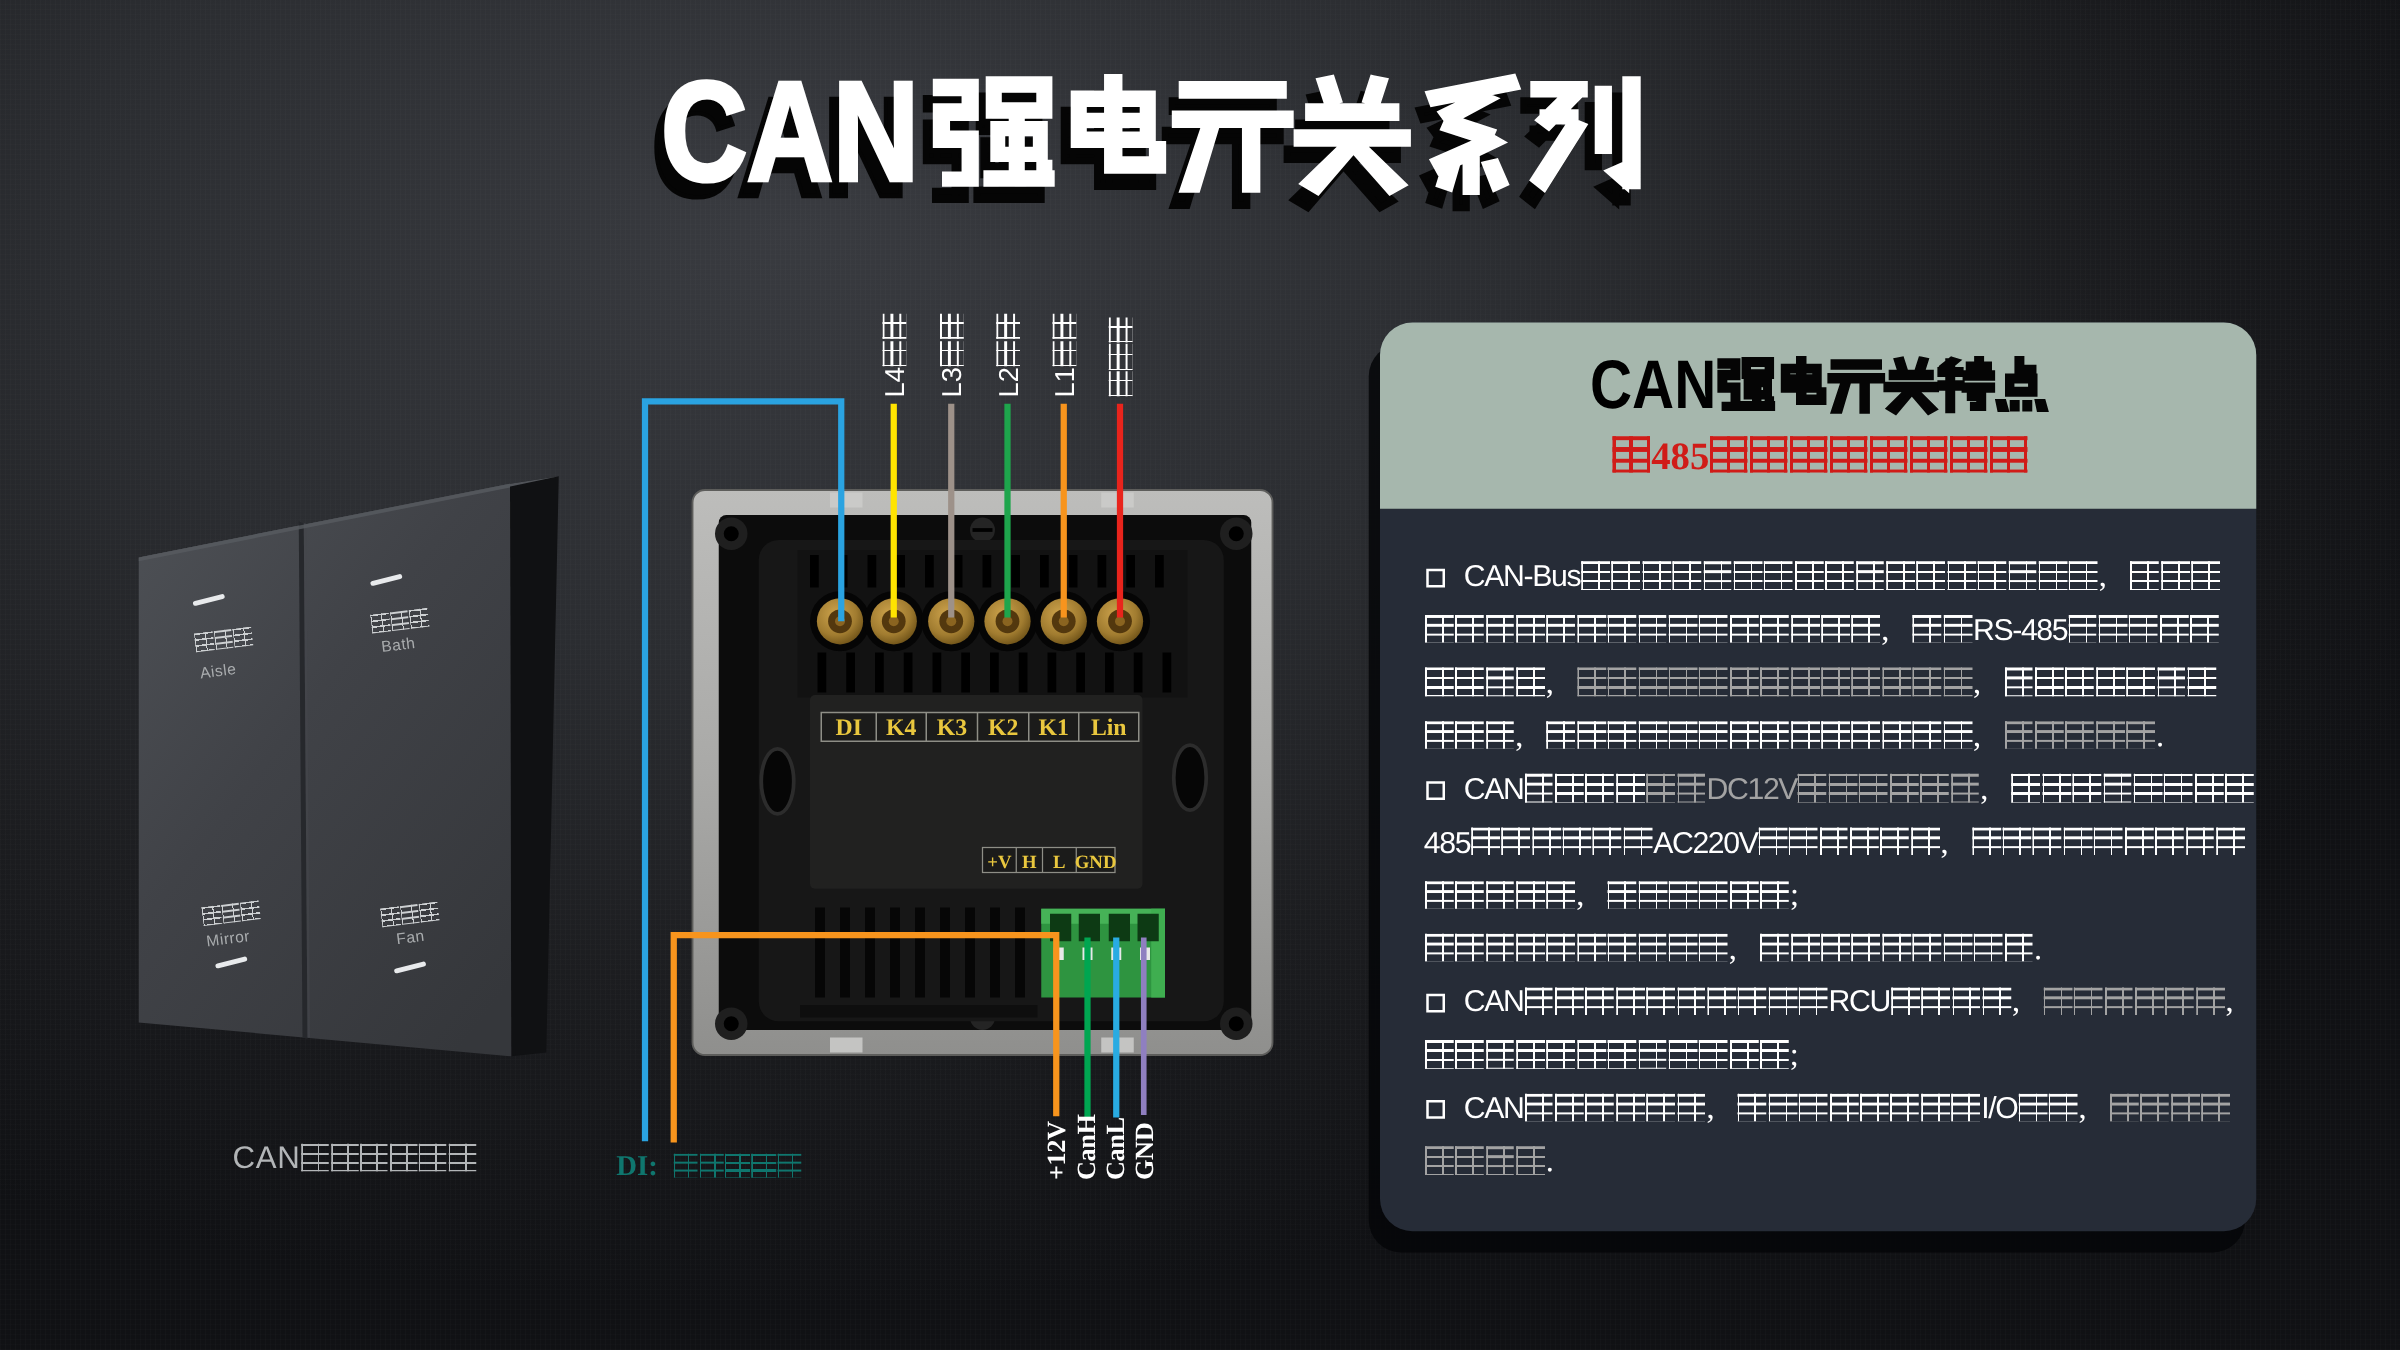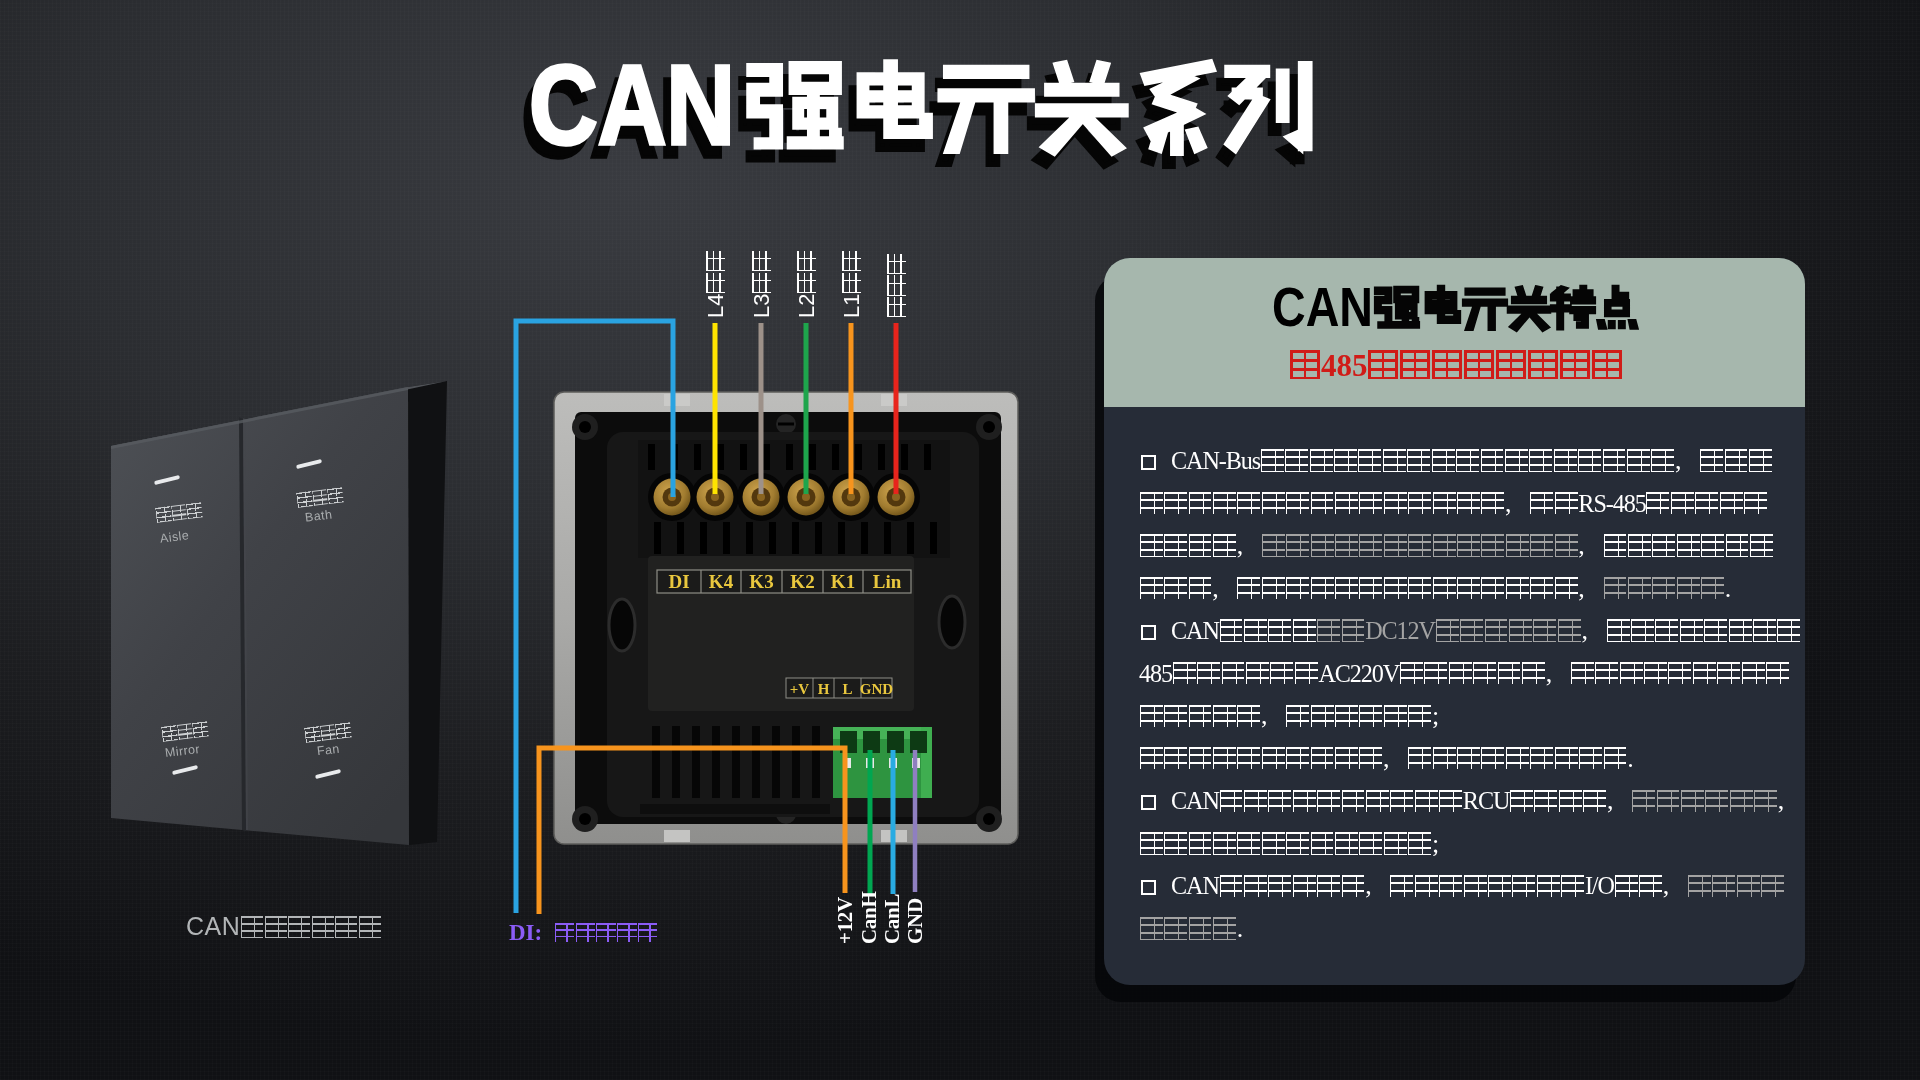--- a/index.html
+++ b/index.html
@@ -7,35 +7,35 @@
  repeating-linear-gradient(90deg, rgba(255,255,255,.014) 0 1px, rgba(0,0,0,0) 1px 4px),
  repeating-linear-gradient(0deg, rgba(255,255,255,.012) 0 1px, rgba(0,0,0,0) 1px 4px),
  radial-gradient(1450px 860px at 33% 17%, #393b40 0%, #2b2d31 40%, #1c1d20 70%, #101114 100%);}
 i.c{display:inline-block;width:.88em;height:.86em;margin:0 .03em;vertical-align:-.1em;
  background:repeating-linear-gradient(180deg,currentColor 0 .078em,rgba(0,0,0,0) .078em .285em),
  repeating-linear-gradient(90deg,currentColor 0 .05em,rgba(0,0,0,0) .05em .52em);}
 span.fw{display:inline-block;width:.94em;font-family:"Liberation Serif",serif}
 i.c.cb{background:repeating-linear-gradient(180deg,currentColor 0 .1em,rgba(0,0,0,0) .1em .26em),
  repeating-linear-gradient(90deg,currentColor 0 .08em,rgba(0,0,0,0) .08em .4em);}
 i.sq{display:inline-block;width:15px;height:15px;border:2.4px solid currentColor;margin:0 15px 0 2px;vertical-align:-1px}
-.lt{font-family:Liberation Serif, serif;font-size:.93em;letter-spacing:-.045em}
+.lt{font-family:Liberation Sans, sans-serif;font-size:.93em;letter-spacing:-.045em}
 .panel{position:absolute;left:1104px;top:258px;width:701px;height:727px;border-radius:26px;
  background:#262c37;box-shadow:-9px 17px 0 rgba(5,6,8,.85)}
 .phead{position:relative;height:149px;background:#a6b7ad;border-radius:26px 26px 0 0}
 .sub{position:absolute;left:0;top:87px;width:704px;text-align:center;font-size:34px;font-weight:bold}
 .sub .lt485{font-family:"Liberation Serif",serif;font-size:31px;font-weight:bold;letter-spacing:0}
 .pbody{position:absolute;left:35px;top:182px;width:660px;color:#fff;font-size:26px;
  font-family:"Liberation Serif",serif}
 .bl{height:42.55px;line-height:42.55px;white-space:nowrap}
 .y{color:#a3a3a3}
 .vl{position:absolute;transform-origin:0 0;transform:rotate(-90deg);white-space:nowrap;color:#fff;height:22px;line-height:22px}
 .vl .wlat{font-size:.95em}
 .ser{font-family:"Liberation Serif",serif;font-weight:bold;font-size:21px;letter-spacing:-.3px}
 .ser2{font-family:"Liberation Serif",serif;font-weight:bold;font-size:23px}
-.di{position:absolute;left:509px;top:920px;color:#8b5cf6;font-size:22px}
+.di{position:absolute;left:493px;top:920px;color:#0f766e;font-size:22px}
 .pl{position:absolute;color:#cdd0d2}
 .pl.zh{font-size:16.5px;letter-spacing:1px}
 .pl.en{font-size:12.5px;color:#a9acae;letter-spacing:.4px}
 .dash{width:26px;height:3.6px;background:#e8eaec;border-radius:2px}
 .pl,.dash{transform:rotate(-7deg)}
 .cap{position:absolute;left:186px;top:912px;font-size:25px;color:#b2b5b7;letter-spacing:.5px}
 </style></head>
 <body>
 <svg style="position:absolute;left:0;top:0" width="1920" height="1080">
 <defs>

